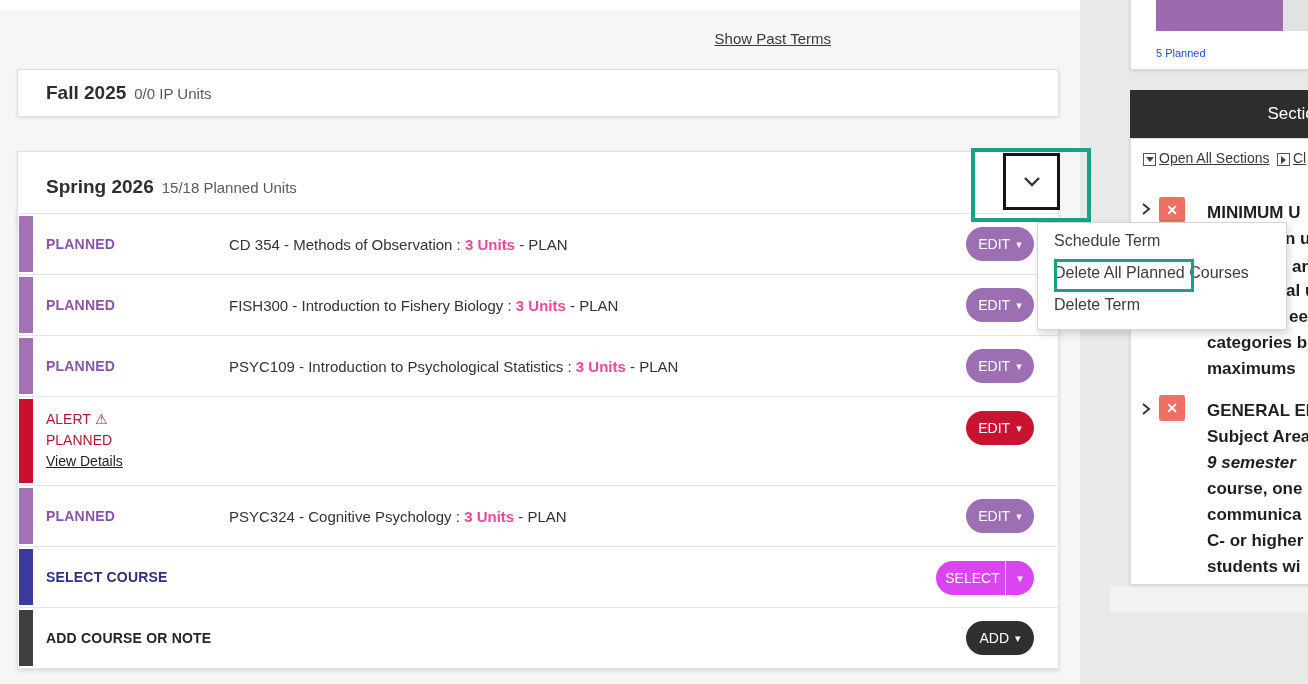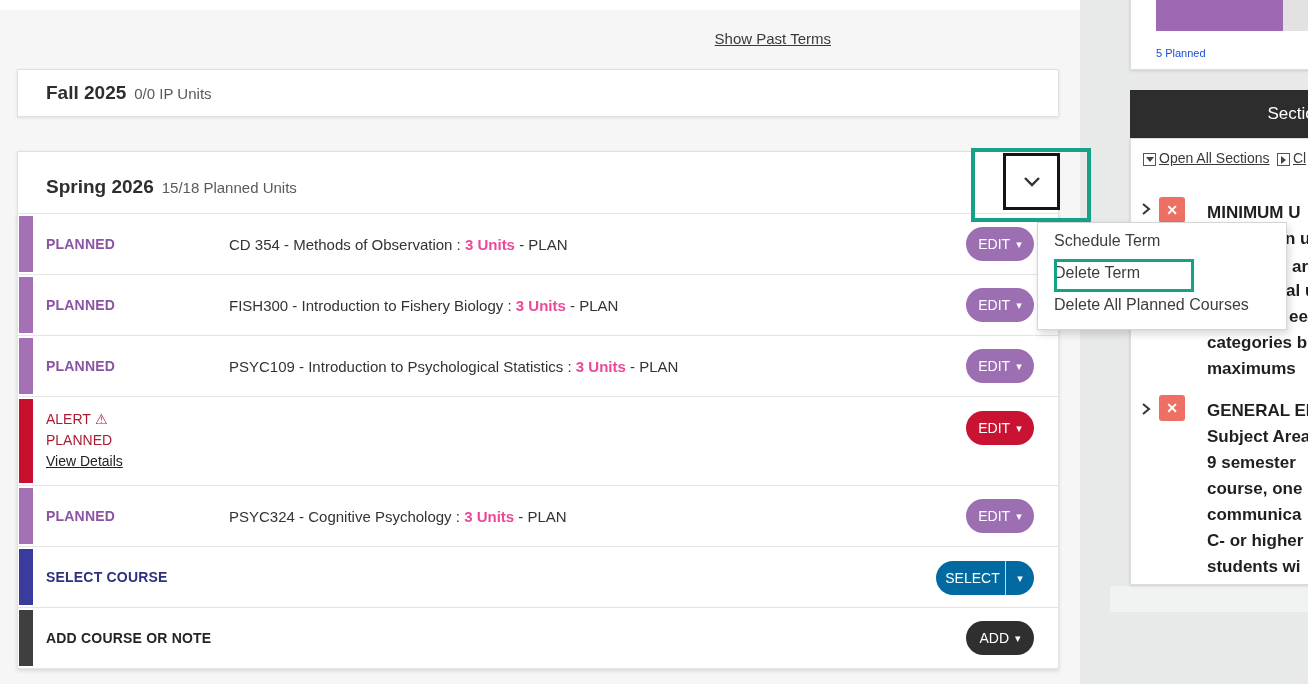--- a/index.html
+++ b/index.html
@@ -35,21 +35,21 @@
   .course { position:absolute; left:211px; top:50%; transform:translateY(-50%); font-size:15px; color:#333; white-space:nowrap; }
   .course.toptext { top:14px; transform:none; }
   .course b { font-weight:700; color:#ec4899; }
 
   .pill { position:absolute; right:24px; top:calc(50% - 17px); height:34px; min-width:68px; border:none; border-radius:17px; color:#fff; font-size:14px; font-family:"Liberation Sans", sans-serif; display:flex; align-items:center; justify-content:center; cursor:pointer; padding:0 12px; }
   .pill .caret { font-size:11px; margin-left:6px; }
   .pill.purple-btn { background:#9c6fb3; }
   .pill.red-btn { background:#c81332; }
   .pill.dark-btn { background:#2f2f2f; }
   .pill.top14 { top:14px; }
-  .split { position:absolute; right:24px; top:14px; height:34px; width:98px; background:#0369a1; border-radius:17px; display:flex; align-items:center; color:#fff; font-size:14px; cursor:pointer; }
+  .split { position:absolute; right:24px; top:14px; height:34px; width:98px; background:#d946ef; border-radius:17px; display:flex; align-items:center; color:#fff; font-size:14px; cursor:pointer; }
   .split .seg-main { flex:1; text-align:center; padding-left:4px; }
   .split .seg-div { width:1px; height:34px; background:rgba(255,255,255,.75); }
   .split .seg-caret { width:28px; text-align:center; font-size:11px; }
 
   .chev-btn { position:absolute; left:1003px; top:153px; width:57px; height:57px; background:#fff; border:3px solid #141414; display:flex; align-items:center; justify-content:center; cursor:pointer; z-index:21; }
   .hl-box-btn { position:absolute; left:971px; top:148px; width:120px; height:74px; border:4px solid #17a287; z-index:25; pointer-events:none; }
 
   .menu { position:absolute; left:1037px; top:222px; width:250px; height:108px; background:#fff; border:1px solid #d5d5d5; box-shadow:2px 4px 8px rgba(0,0,0,.16); z-index:30; padding-top:2px; }
   .menu-item { height:32px; line-height:32px; padding-left:16px; font-size:16px; color:#3d3d3d; cursor:pointer; white-space:nowrap; }
   .hl-box-item { position:absolute; left:16px; top:36px; width:140px; height:33px; border:3px solid #17a287; pointer-events:none; }
@@ -167,22 +167,22 @@
 
 <button class="chev-btn">
   <svg width="22" height="14" viewBox="0 0 22 14">
       <polyline points="4,3 11,10 18,3" fill="none" stroke="#333" stroke-width="2.4"></polyline>
     </svg>
 </button>
 <div class="hl-box-btn"></div>
 
 <div class="menu">
   <div class="menu-item">Schedule Term</div>
+  <div class="menu-item">Delete All Planned Courses</div>
   <div class="menu-item">Delete Term</div>
-  <div class="menu-item">Delete All Planned Courses</div>
   <div class="hl-box-item"></div>
 </div>
 
 <div class="sb-card1">
   <div class="sb-bar-track">
     <div class="sb-bar-fill"></div>
   </div>
   <div class="sb-planned">5 Planned</div>
 </div>
 
@@ -219,20 +219,20 @@
   <div class="tree-chev" style="left:9px; top:262px;">
     <svg width="12" height="16" viewBox="0 0 12 16">
         <polyline points="3,3 9,8 3,13" fill="none" stroke="#333" stroke-width="2"></polyline>
       </svg>
   </div>
   <div class="red-x" style="left:28px; top:256px;">
       <span>✕</span>
     </div>
   <div class="req-line" style="left:76px; top:260px;">GENERAL ED</div>
   <div class="req-line" style="left:76px; top:286px;">Subject Area</div>
-  <div class="req-line" style="left:76px; top:312px;">9 semester</div>
+  <div class="req-line" style="left:76px; top:312px;font-style:italic;">9 semester</div>
   <div class="req-line" style="left:76px; top:338px;">course, one</div>
   <div class="req-line" style="left:76px; top:364px;">communica</div>
   <div class="req-line" style="left:76px; top:390px;">C- or higher</div>
   <div class="req-line" style="left:76px; top:416px;">students wi</div>
 </div>
 
 <div class="below-card-strip"></div>
 
 </body></html>

